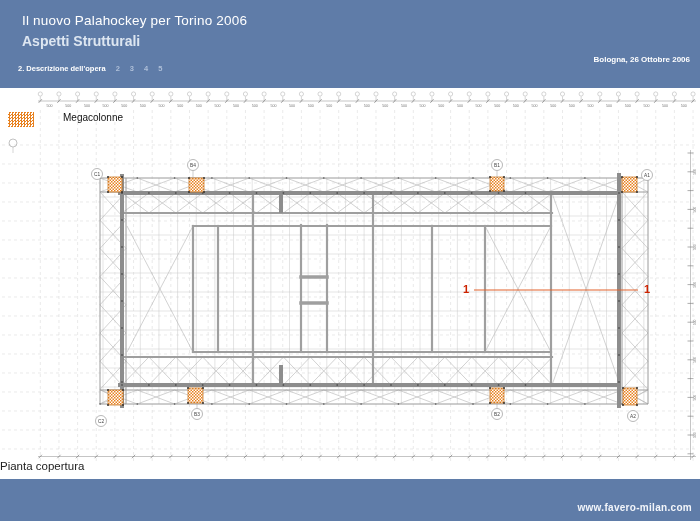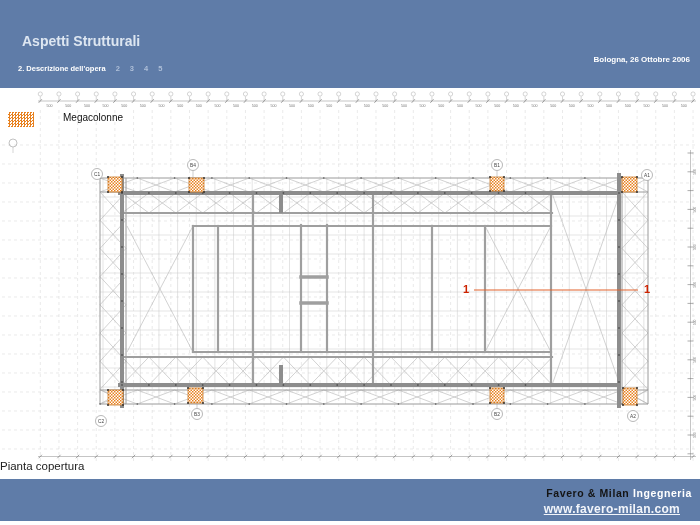--- a/index.html
+++ b/index.html
@@ -19,28 +19,29 @@
      background-image:conic-gradient(#e8811f 25%, rgba(0,0,0,0) 25% 50%, #e8811f 50% 75%, rgba(0,0,0,0) 75%);
      background-size:3px 3px;}
   .legend-label{position:absolute;left:63px;top:24px;font-size:10px;color:#111;}
   .caption{position:absolute;left:0;top:372px;width:700px;text-align:left;font-size:11.5px;color:#222;}
   svg.plan{position:absolute;left:0;top:0;width:700px;height:391px;}
   
   .footer-band{position:absolute;left:0;top:479px;width:700px;height:42px;background:#5f7ca8;}
   .f-line1{position:absolute;right:8px;top:8px;font-size:10.5px;font-weight:bold;letter-spacing:.6px;white-space:nowrap;}
   .f-line1 .co{color:#141414;}
   .f-line1 .co2{color:#fff;}
-  .f-line2{position:absolute;right:20px;top:23px;font-size:12px;font-weight:bold;color:#f2f5fa;letter-spacing:.3px;cursor:pointer;text-decoration:underline;}
+  .f-line2{position:absolute;right:8px;top:23px;font-size:10px;font-weight:bold;color:#f2f5fa;letter-spacing:.3px;cursor:pointer;}
 </style>
 </head>
 <body>
 
 <div class="slide">
 
   <div class="header" style="background: rgb(95, 124, 168);">
+    <div class="title">Il nuovo Palahockey per Torino 2006</div>
     <div class="subtitle">Aspetti Strutturali</div>
     <div class="date">Bologna, 26 Ottobre 2006</div>
     <div class="nav">
       <span class="active">2. Descrizione dell'opera</span>
       <span class="num">2</span>
       <span class="num">3</span>
       <span class="num">4</span>
       <span class="num">5</span>
     </div>
   </div>
@@ -746,20 +747,16 @@
         <text x="647" y="205" text-anchor="middle" font-size="11" font-weight="bold" fill="#cc2200">1</text>
       </g>
     </svg>
 
     <div class="legend-swatch"></div>
     <div class="legend-label">Megacolonne</div>
     <div class="caption">Pianta copertura</div>
   </div>
 
   <div class="footer-band" style="background: rgb(95, 124, 168);">
-    <div class="f-line1">
-      <span class="co">Favero &amp; Milan</span>
-      <span class="co2">Ingegneria</span>
-    </div>
     <div class="f-line2">www.favero-milan.com</div>
   </div>
 
 </div>
 
 </body></html>

